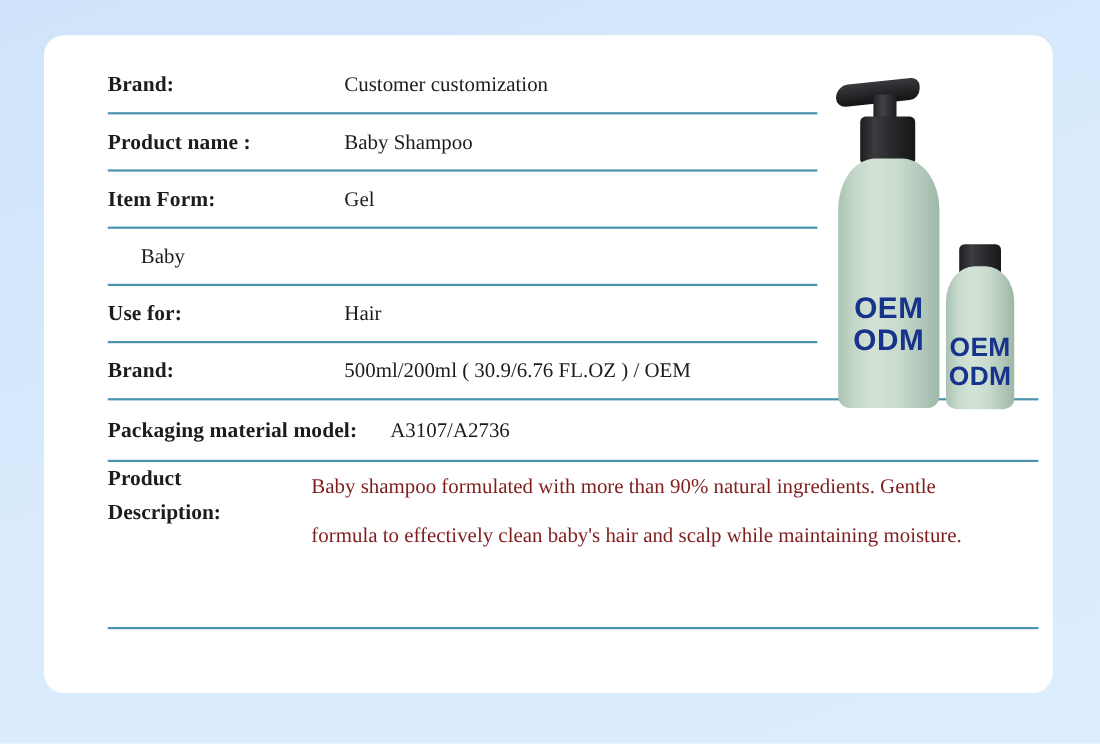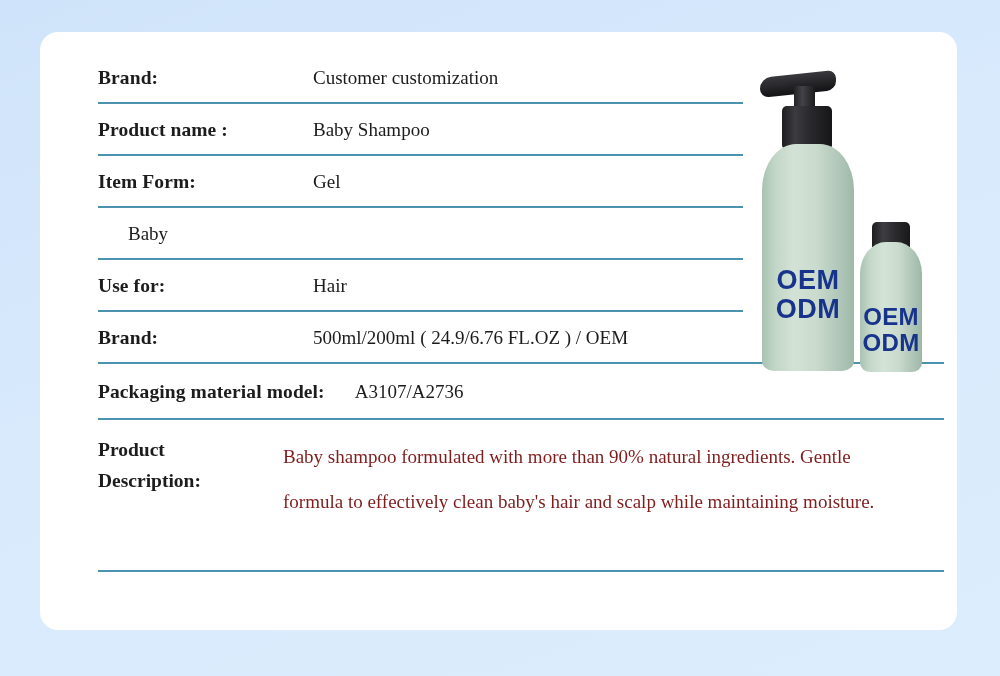--- a/index.html
+++ b/index.html
@@ -72,21 +72,20 @@
   }
 
   
   .spec-row.inline .spec-label { width: auto; }
   .spec-row.inline { height: 56px; }
 
   
   .desc-block {
     position: relative;
     display: flex;
-    padding-top: 14px;
     height: 152px;
     box-sizing: border-box;
   }
   .desc-block .rule {
     position: absolute;
     left: 0;
     bottom: 0;
     height: 2px;
     width: 846px;
     background: #4a92ae;
@@ -260,21 +259,21 @@
       </div>
 
       <div class="spec-row">
         <div class="spec-label">Use for:</div>
         <div class="spec-value">Hair</div>
         <div class="rule narrow"></div>
       </div>
 
       <div class="spec-row">
         <div class="spec-label">Brand:</div>
-        <div class="spec-value">500ml/200ml ( 24.9/6.76 FL.OZ ) / OEM</div>
+        <div class="spec-value">500ml/200ml ( 30.9/6.76 FL.OZ ) / OEM</div>
         <div class="rule wide"></div>
       </div>
 
       <div class="spec-row inline">
         <div class="spec-label">Packaging material model:</div>
         <div class="spec-value">A3107/A2736</div>
         <div class="rule wide"></div>
       </div>
 
       <div class="desc-block">

